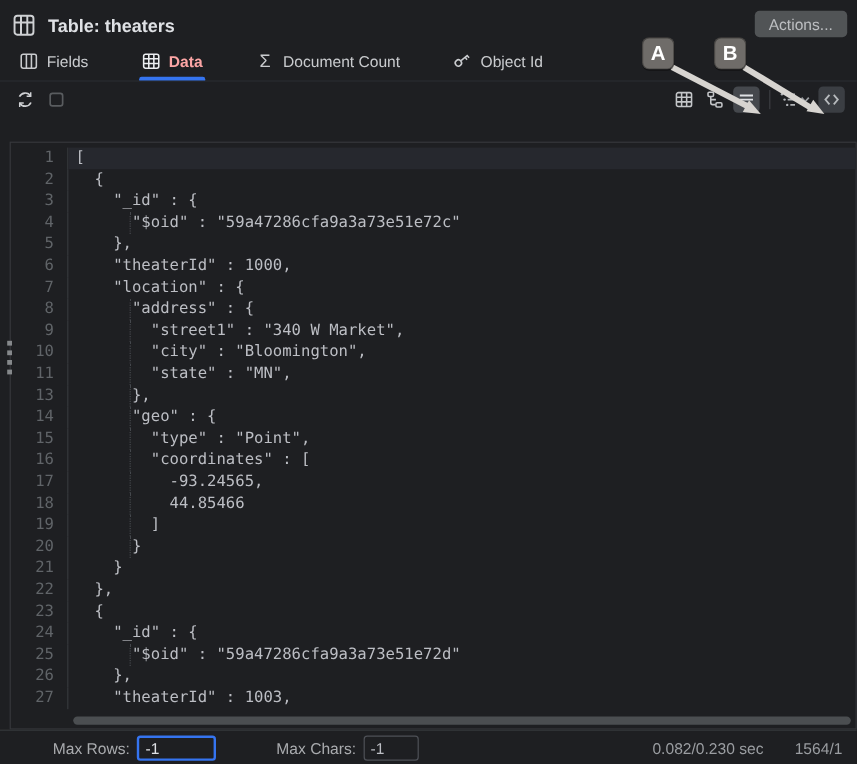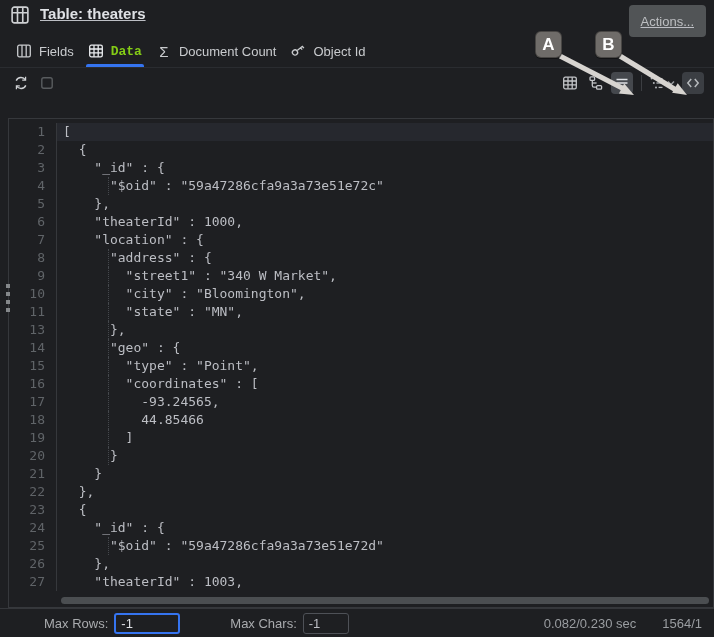--- a/index.html
+++ b/index.html
@@ -3,34 +3,34 @@
 <meta charset="utf-8">
 <style>
   * { margin:0; padding:0; box-sizing:border-box; }
   html,body { width:714px; height:637px; }
   body {
     font-family:"Liberation Sans", sans-serif;
     background:#1e1f22; color:#bcbec4; overflow:hidden; position:relative;
   }
   
   .header { padding:5px 8px 0 10px; }
-  .hrow1 { display:flex; align-items:flex-start; height:26px;text-decoration:underline; }
+  .hrow1 { display:flex; align-items:flex-end; height:26px; }
   .app-icon { width:20px; height:20px; margin-right:10px; flex:0 0 auto; }
   .title { font-size:15px; font-weight:bold; color:#dfe1e5; }
   .spacer { flex:1; }
   .actions-btn {
     background:#515456; color:#bdbfc2; border:none; border-radius:4px;
-    font-size:13px; padding:3px 12px; height:32px; font-family:inherit; cursor:pointer;
+    font-size:13px; padding:3px 12px; height:22px; font-family:inherit; cursor:pointer;
   }
   .breadcrumb { display:block; margin:5px 0 0 2px; font-size:13px; color:#4f8ef7; text-decoration:none; }
   
-  .tabbar { display:flex; align-items:stretch; gap:10px; padding:0 0 0 14px; height:33px; margin-top:4px; border-bottom:1px solid #2a2c30; }
+  .tabbar { display:flex; align-items:stretch; gap:40px; padding:0 0 0 14px; height:33px; margin-top:4px; border-bottom:1px solid #2a2c30; }
   .tab { display:flex; align-items:center; gap:7px; font-size:13px; color:#c9cbce; position:relative; cursor:pointer; padding:0 2px; }
   .tab .ticon { width:16px; height:16px; display:inline-flex; align-items:center; justify-content:center; }
-  .tab.active { color:#84cc16; font-weight:bold;font-family:Liberation Mono, monospace; }
+  .tab.active { color:#fca5a5; font-weight:bold; }
   .tab.active::after { content:""; position:absolute; left:0; right:0; bottom:0; height:3px; background:#3574f0; border-radius:2px 2px 0 0; }
   .sigma { font-size:15px; font-weight:normal; color:#c9cbce; }
   
   .toolbar { height:30px; display:flex; align-items:center; padding:0 6px 0 10px; }
   .tool { width:22px; height:22px; display:flex; align-items:center; justify-content:center; border-radius:4px; cursor:pointer; margin-right:4px; }
   .tool.selected { background:#45484d; }
   .tb-sep { width:1px; height:16px; background:#3c3e42; margin:0 6px 0 4px; }
   .right-tools { margin-left:auto; display:flex; align-items:center; }
   .chev { margin-left:2px; margin-right:2px; }
   .code-box { background:#3b3e43; }

